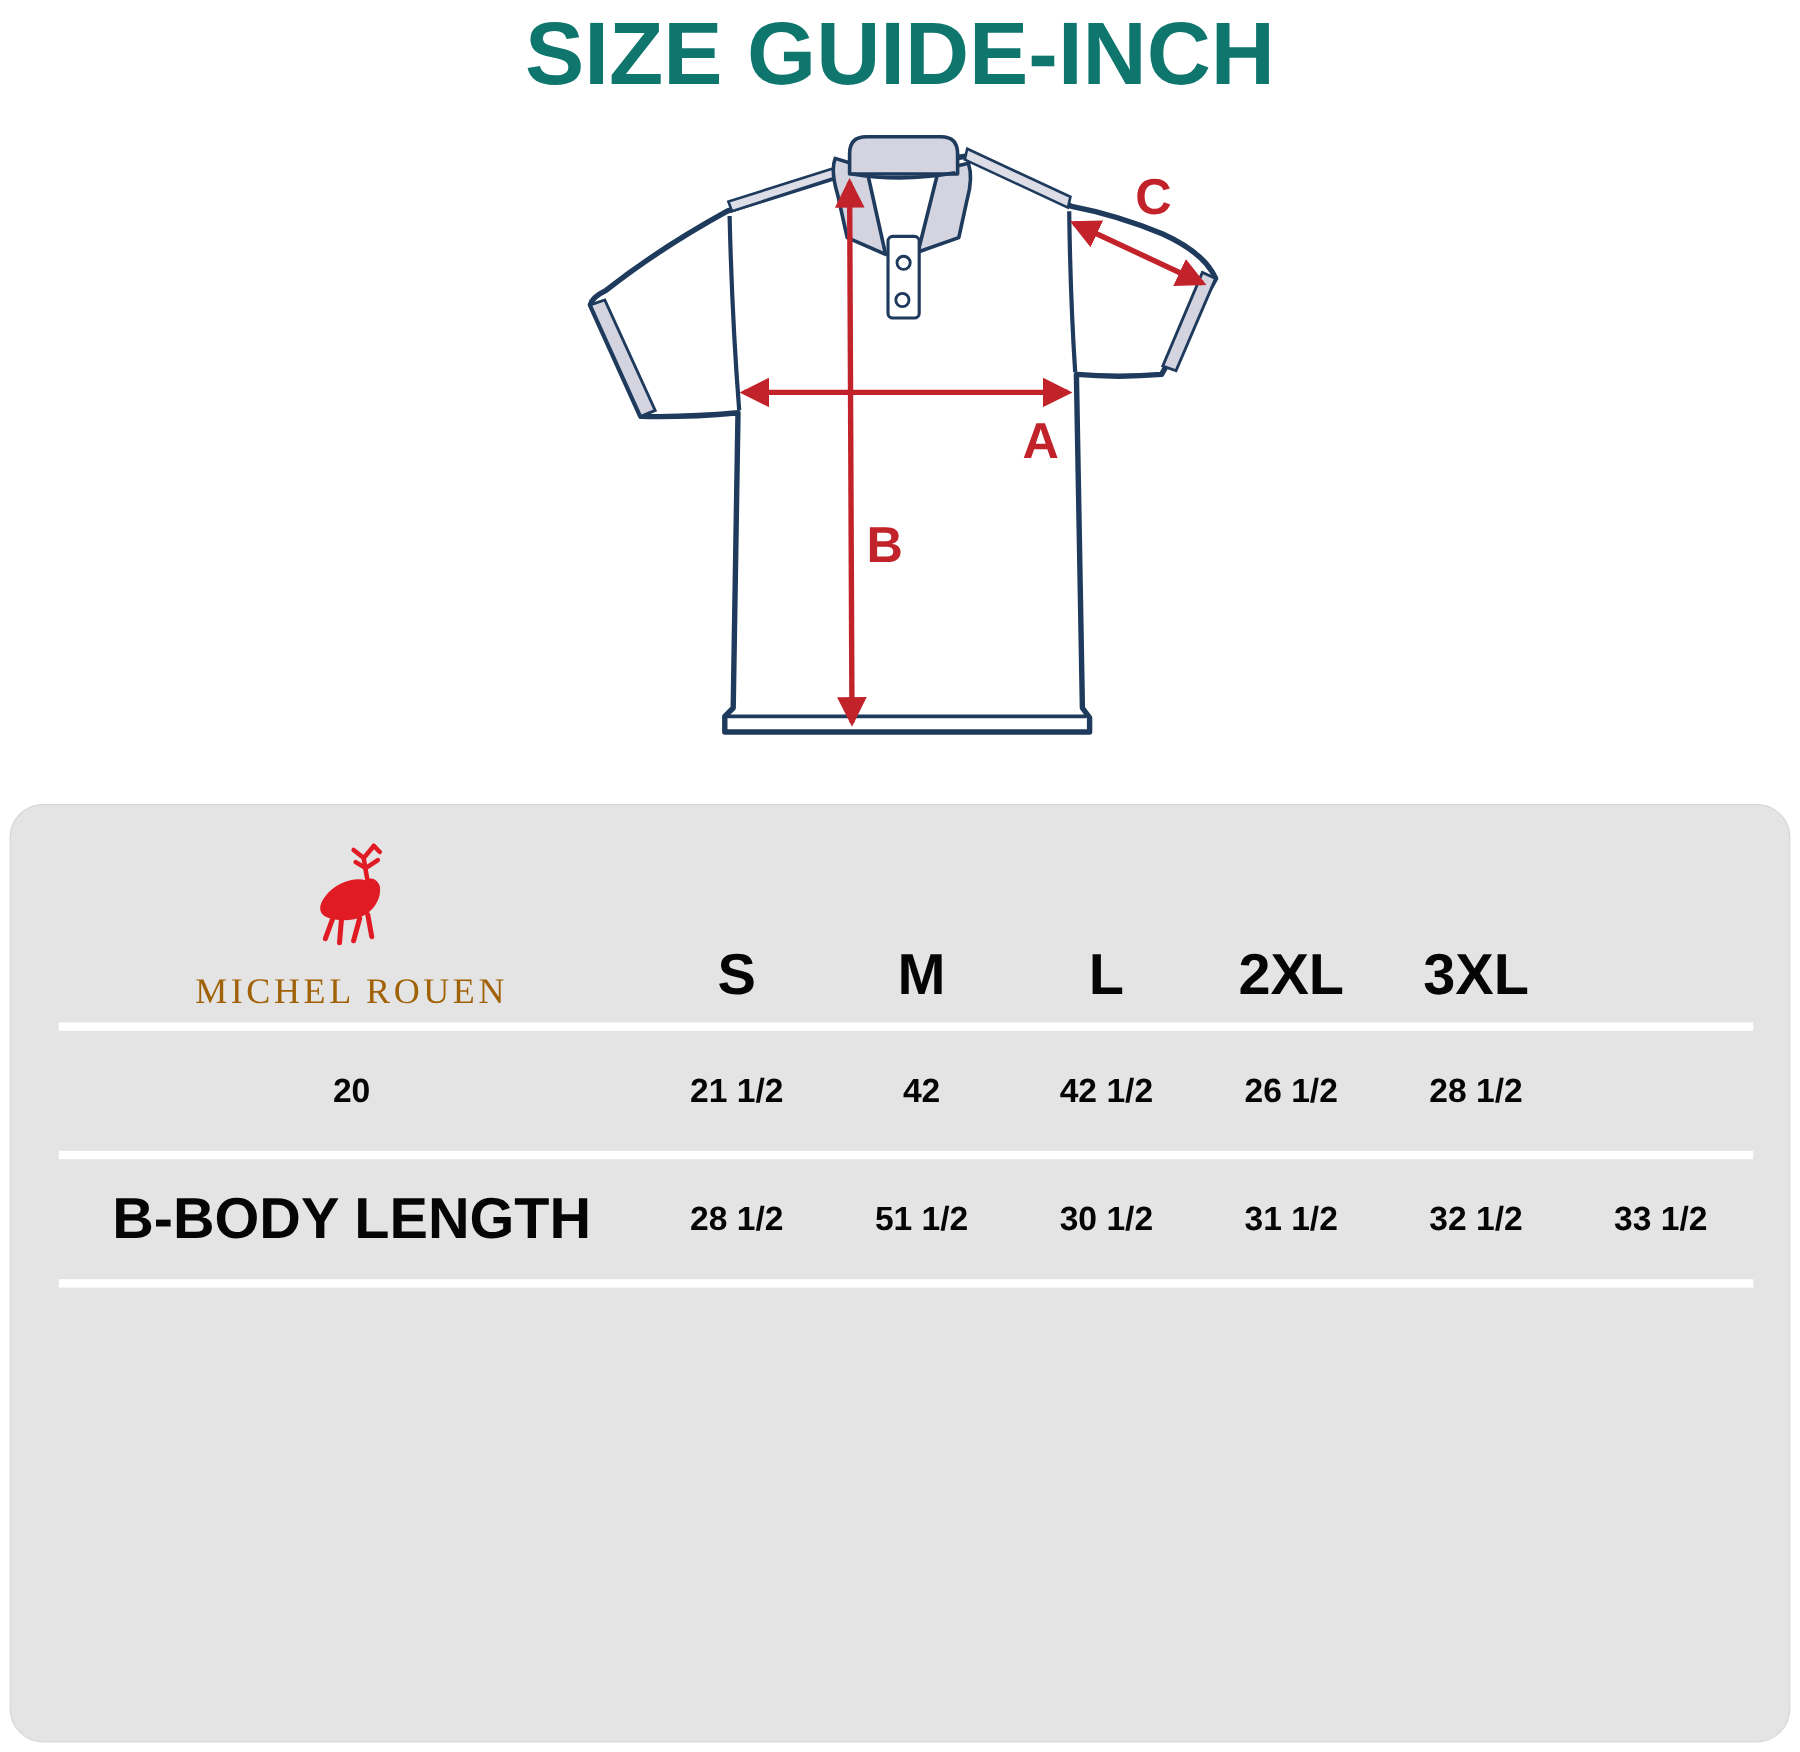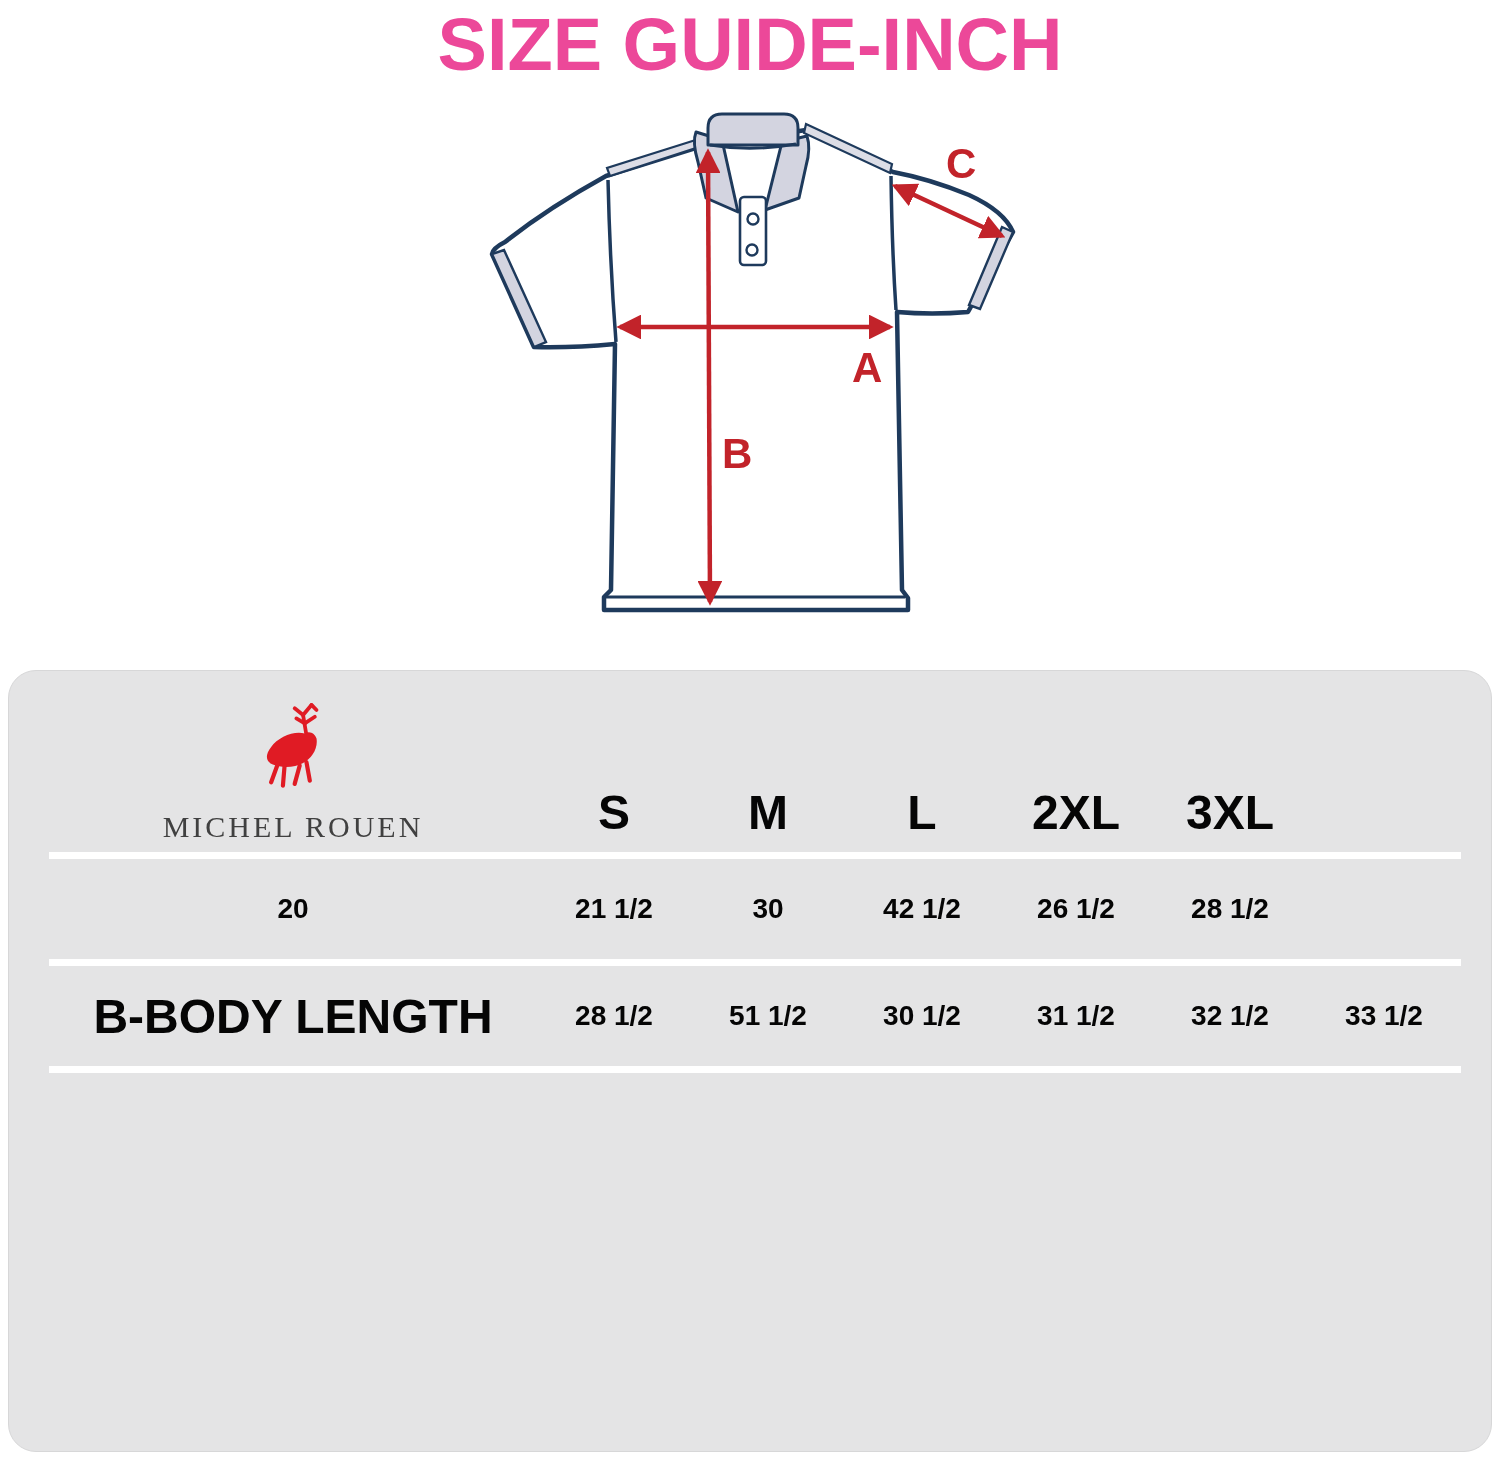--- a/index.html
+++ b/index.html
@@ -1,41 +1,41 @@
 <!DOCTYPE html>
 <html><head>
 <meta charset="utf-8">
 <style>
   html,body{margin:0;padding:0;background:#fff;}
   .stage{position:relative;width:1500px;height:1460px;background:#fff;overflow:hidden;
          font-family:"Liberation Sans", sans-serif;}
 
   
   .title{position:absolute;left:0;top:2px;width:100%;text-align:center;
-         font-size:74px;font-weight:bold;color:#ec4899;letter-spacing:0px;}
+         font-size:74px;font-weight:bold;color:#0f766e;letter-spacing:0px;}
 
   
   .shirt-wrap{position:absolute;left:430px;top:95px;width:620px;height:565px;}
 
   
   .panel{position:absolute;left:8px;top:670px;width:1484px;height:782px;
          background:#e4e4e5;border:1px solid #d7d7d8;border-radius:28px;box-sizing:border-box;}
   .tbl{position:absolute;left:40px;top:0;width:1412px;}
   .trow{display:grid;grid-template-columns:488px repeat(6,1fr);align-items:center;
         border-bottom:7px solid #ffffff;}
   .trow.hdr{height:181px;}
   .trow.r{height:100px;}
   .cell{text-align:center;color:#050505;}
   .labelcell{font-size:48px;font-weight:bold;letter-spacing:0px;}
   .valcell{font-size:28px;font-weight:bold;}
   .sizecell{font-size:48px;font-weight:bold;align-self:end;padding-bottom:12px;}
   .brandcell{display:flex;flex-direction:column;align-items:center;justify-content:flex-end;
              height:100%;padding-bottom:8px;box-sizing:border-box;}
   .brandname{font-family:"Liberation Serif", serif;font-size:30px;letter-spacing:3px;
-             color:#404040;margin-top:6px;}
+             color:#a16207;margin-top:6px;}
   .deer{width:84px;height:104px;}
 </style>
 </head>
 <body>
 
 <div class="stage">
 
   <div class="title">SIZE GUIDE-INCH</div>
 
   <div class="shirt-wrap">
@@ -120,21 +120,21 @@
         <div class="cell sizecell">S</div>
         <div class="cell sizecell">M</div>
         <div class="cell sizecell">L</div>
         <div class="cell sizecell">2XL</div>
         <div class="cell sizecell">3XL</div>
       </div>
 
       <div class="trow r">
         <div class="cell valcell">20</div>
         <div class="cell valcell">21 1/2</div>
-        <div class="cell valcell">30</div>
+        <div class="cell valcell">42</div>
         <div class="cell valcell">42 1/2</div>
         <div class="cell valcell">26 1/2</div>
         <div class="cell valcell">28 1/2</div>
       </div>
 
       <div class="trow r">
         <div class="cell labelcell">B-BODY LENGTH</div>
         <div class="cell valcell">28 1/2</div>
         <div class="cell valcell">51 1/2</div>
         <div class="cell valcell">30 1/2</div>

